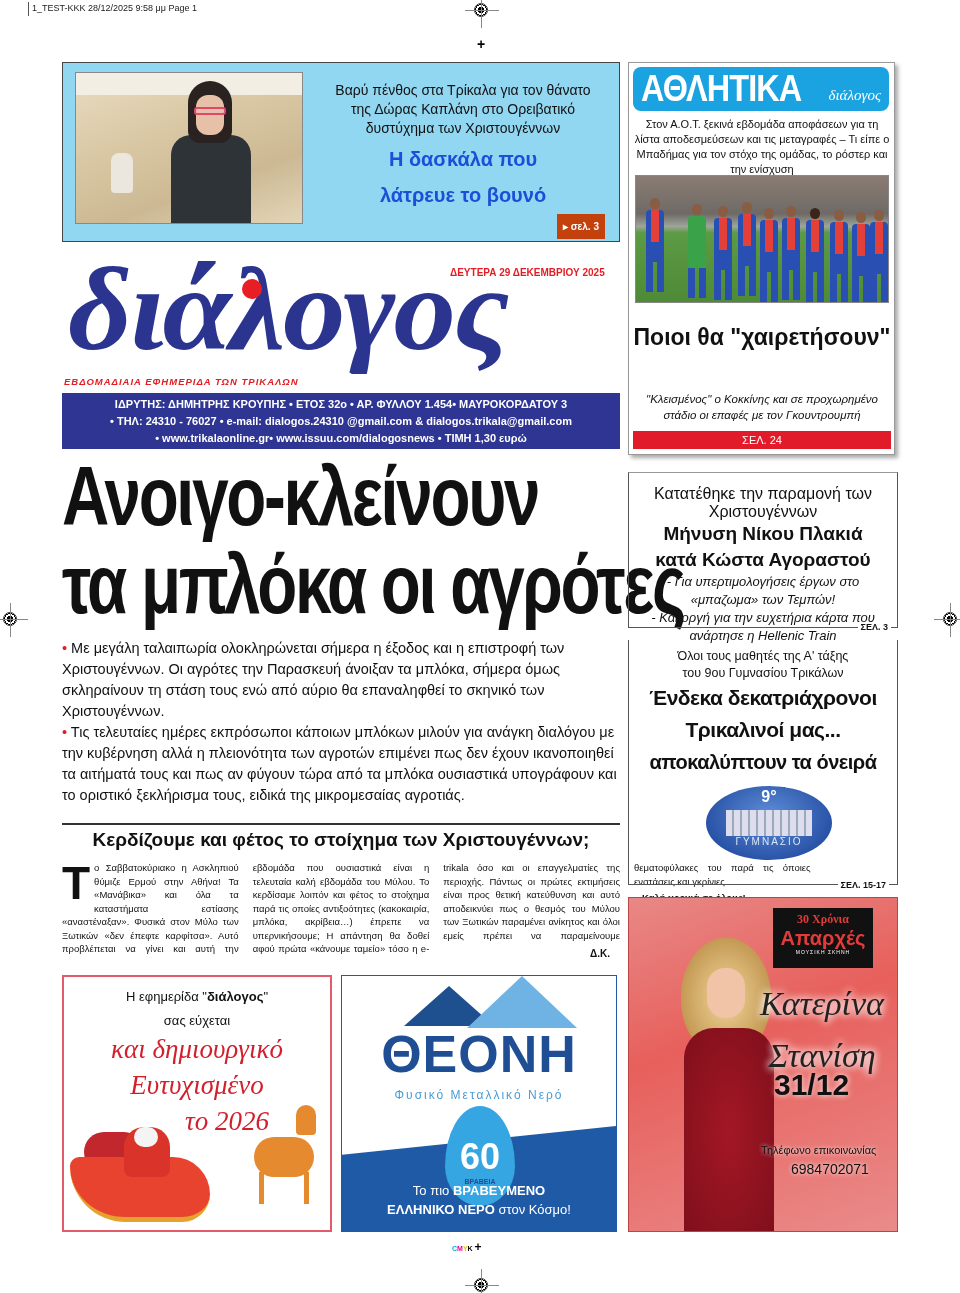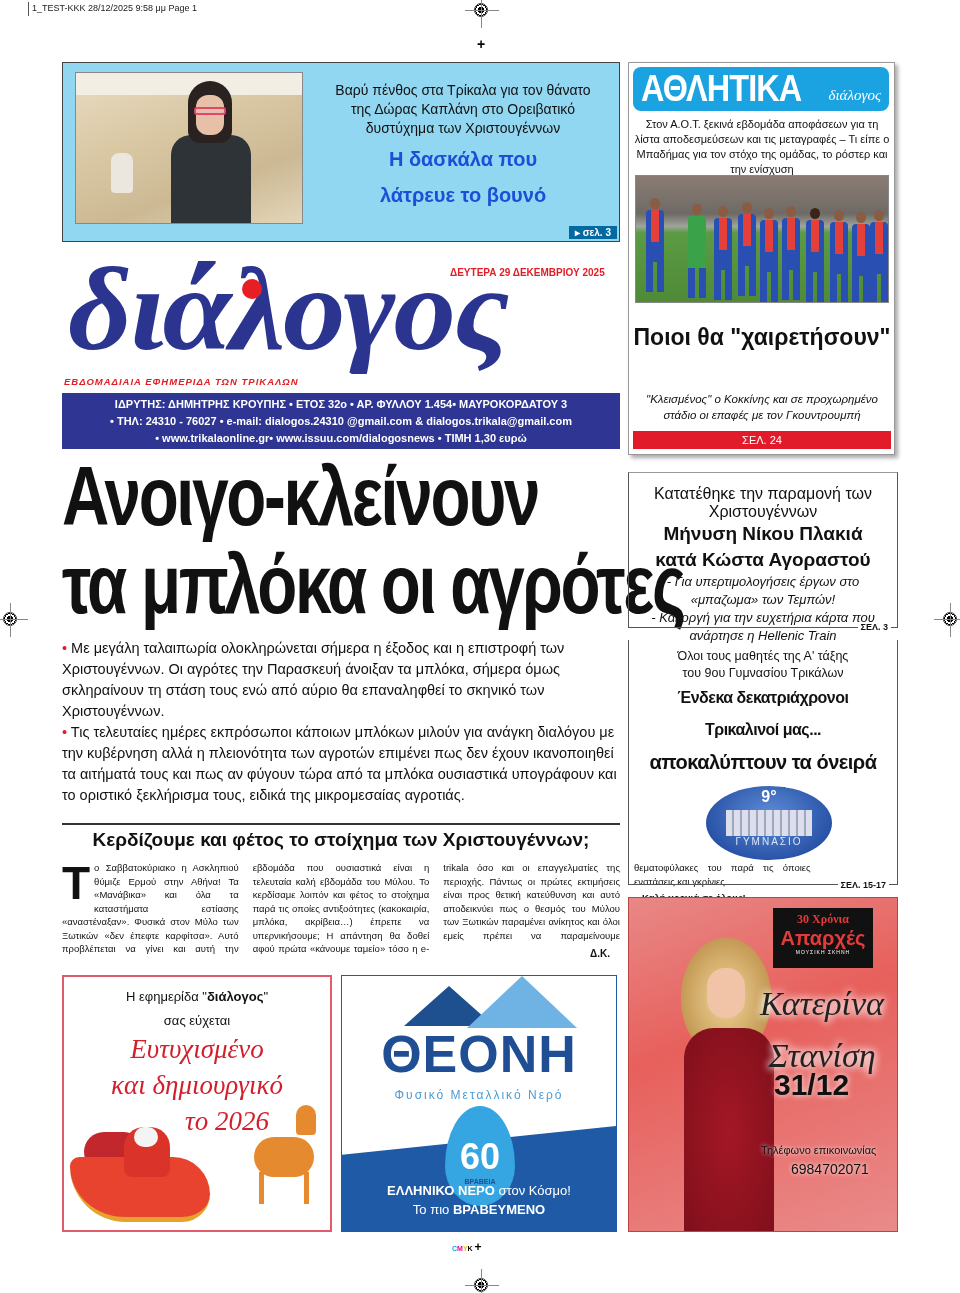--- a/index.html
+++ b/index.html
@@ -16,21 +16,21 @@
 .promo-photo{left:12px;top:9px;width:228px;height:152px;background:linear-gradient(160deg,#e9dcc3 0%,#d9c7a3 40%,#ccb994 70%,#e3d5b8 100%);border:1px solid #888;overflow:hidden}
 .promo-photo .sky{left:0;top:0;width:100%;height:22px;background:#f2eee4}
 .promo-photo .body{left:95px;top:62px;width:80px;height:92px;background:#2e3338;border-radius:20px 20px 0 0}
 .promo-photo .head{left:112px;top:8px;width:44px;height:62px;background:#2a2220;border-radius:22px 22px 12px 12px}
 .promo-photo .face{left:120px;top:22px;width:28px;height:40px;background:#e7c1a7;border-radius:12px}
 .promo-photo .glasses{left:118px;top:34px;width:32px;height:8px;border:2px solid #e2456e;border-radius:3px}
 .promo-photo .vase{left:35px;top:80px;width:22px;height:40px;background:#ebe6de;border-radius:8px 8px 4px 4px}
 .promo-text{left:250px;top:18px;width:300px;text-align:center}
 .promo-sub{font-size:14px;line-height:19px;color:#111}
 .promo-head{font-size:20px;font-weight:bold;line-height:38px;margin-top:2px;color:#1d4ed8}
-.sel-tag{right:2px;bottom:2px;background:#0369a1;color:#fff;font-size:10px;font-weight:bold;padding:1px 6px}
+.sel-tag{right:14px;bottom:2px;background:#c2410c;color:#fff;font-size:10px;font-weight:bold;padding:7px 6px}
 
 
 .sports{left:628px;top:62px;width:267px;height:393px;background:#fff;border:1.5px solid #999;box-shadow:3px 3px 4px #aaa}
 .sports-banner{left:4px;top:4px;width:256px;height:44px;background:#1aa3e0;border-radius:8px}
 .sports-title{left:8px;top:0;font-size:36px;font-weight:bold;color:#fff;letter-spacing:-1px;line-height:44px;font-family:"Liberation Sans",sans-serif;transform:scaleX(.9);transform-origin:left}
 .sports-sub{right:8px;top:20px;font-family:"Liberation Serif",serif;font-style:italic;font-size:15px;color:#fff}
 .sports-lead{left:4px;top:54px;width:258px;text-align:center;font-size:11px;line-height:15px;color:#111}
 .sports-photo{left:6px;top:112px;width:254px;height:128px;border:1px solid #888;overflow:hidden;background:linear-gradient(to bottom,#8a7c73 0%,#6f6a66 30%,#9ea59a 40%,#5d9a44 45%,#4f8b37 100%)}
 .player{position:absolute;width:18px;border-radius:4px}
 .player .shirt{height:32px;background:#e3403a;border-radius:4px 4px 0 0;border-left:5px solid #2850b4;border-right:5px solid #2850b4}
@@ -61,21 +61,21 @@
 .col-sign{left:590px;top:948px;font-size:10px;font-weight:bold}
 
 
 .plakias{left:628px;top:472px;width:270px;height:156px;border:1.5px solid #555;border-top:1px solid #999;text-align:center}
 .plakias .kicker{font-size:16px;margin-top:12px}
 .plakias .h{font-size:19px;font-weight:bold;line-height:26px}
 .plakias .d{font-size:13px;font-style:italic;line-height:18px}
 .plakias .sel{right:6px;bottom:-5px;background:#fff;padding:0 3px;font-size:9px;font-weight:bold}
 .gym{left:628px;top:640px;width:270px;height:245px;border:1.5px solid #555;border-top:none;text-align:center}
 .gym .k{font-size:12.5px;line-height:17px;margin-top:8px}
-.gym .h{font-size:16px;font-weight:bold;line-height:32px;letter-spacing:-.5px}
+.gym .h{font-size:21px;font-weight:bold;line-height:32px;letter-spacing:-.5px}
 .gym-logo{left:77px;top:146px;width:126px;height:74px;border-radius:50%;background:radial-gradient(ellipse at 50% 40%,#5f8ed8,#2a54a8 70%,#1e4590)}
 .gym-logo .n{left:0;top:2px;width:100%;text-align:center;color:#fff;font-weight:bold;font-size:16px}
 .gym-logo .bld{left:20px;top:24px;width:86px;height:26px;background:repeating-linear-gradient(90deg,#dde 0 6px,#9ab 6px 8px)}
 .gym-logo .t{left:0;top:50px;width:100%;text-align:center;color:#dfe6f5;font-size:10px;letter-spacing:2px}
 .gym .sel{right:8px;bottom:-6px;background:#fff;padding:0 3px;font-size:9px;font-weight:bold}
 
 
 .xmas{left:62px;top:975px;width:270px;height:257px;border:2px solid #e35b6a;background:#fff;text-align:center}
 .xmas .l1{font-size:13px;margin-top:10px;line-height:20px}
 .xmas .l1 b{font-weight:bold}
@@ -268,22 +268,22 @@
     <div class="abs n">9°</div>
     <div class="abs bld"></div>
     <div class="abs t">ΓΥΜΝΑΣΙΟ</div>
   </div>
   <div class="abs sel">ΣΕΛ. 15-17</div>
 </div>
 
 <div class="abs xmas">
   <div class="l1"><span>Η εφημερίδα "</span><b>διάλογος</b><span>"</span></div>
   <div class="l1" style="margin-top:4px">σας εύχεται</div>
+  <div class="s">και δημιουργικό</div>
   <div class="s">Ευτυχισμένο</div>
-  <div class="s">και δημιουργικό</div>
   <div class="s" style="padding-left:60px">το 2026</div>
   <div class="abs bag"></div>
   <div class="abs sleigh"></div>
   <div class="abs santa"></div>
   <div class="abs santa-face"></div>
   <div class="abs deer"></div>
   <div class="abs deer-head"></div>
   <div class="abs deer-leg" style="left:195px;top:195px"></div>
   <div class="abs deer-leg" style="left:240px;top:195px"></div>
 </div>
@@ -292,22 +292,22 @@
   <div class="abs blue"></div>
   <div class="abs mtn1"></div>
   <div class="abs mtn2"></div>
   <div class="abs brand">ΘΕΟΝΗ</div>
   <div class="abs tag">Φυσικό Μεταλλικό Νερό</div>
   <div class="abs drop">
     <div class="abs n">60</div>
     <div class="abs v">ΒΡΑΒΕΙΑ</div>
   </div>
   <div class="abs bottom">
+    <div><span>Το πιο </span><b>ΒΡΑΒΕΥΜΕΝΟ</b></div>
     <div><b>ΕΛΛΗΝΙΚΟ ΝΕΡΟ</b><span> στον Κόσμο!</span></div>
-    <div><span>Το πιο </span><b>ΒΡΑΒΕΥΜΕΝΟ</b></div>
   </div>
 </div>
 
 <div class="abs concert">
   <div class="abs singer-hair"></div>
   <div class="abs singer-body"></div>
   <div class="abs singer-face"></div>
   <div class="abs ap-box">
     <div class="y">30 Χρόνια</div>
     <div class="n">Απαρχές</div>

